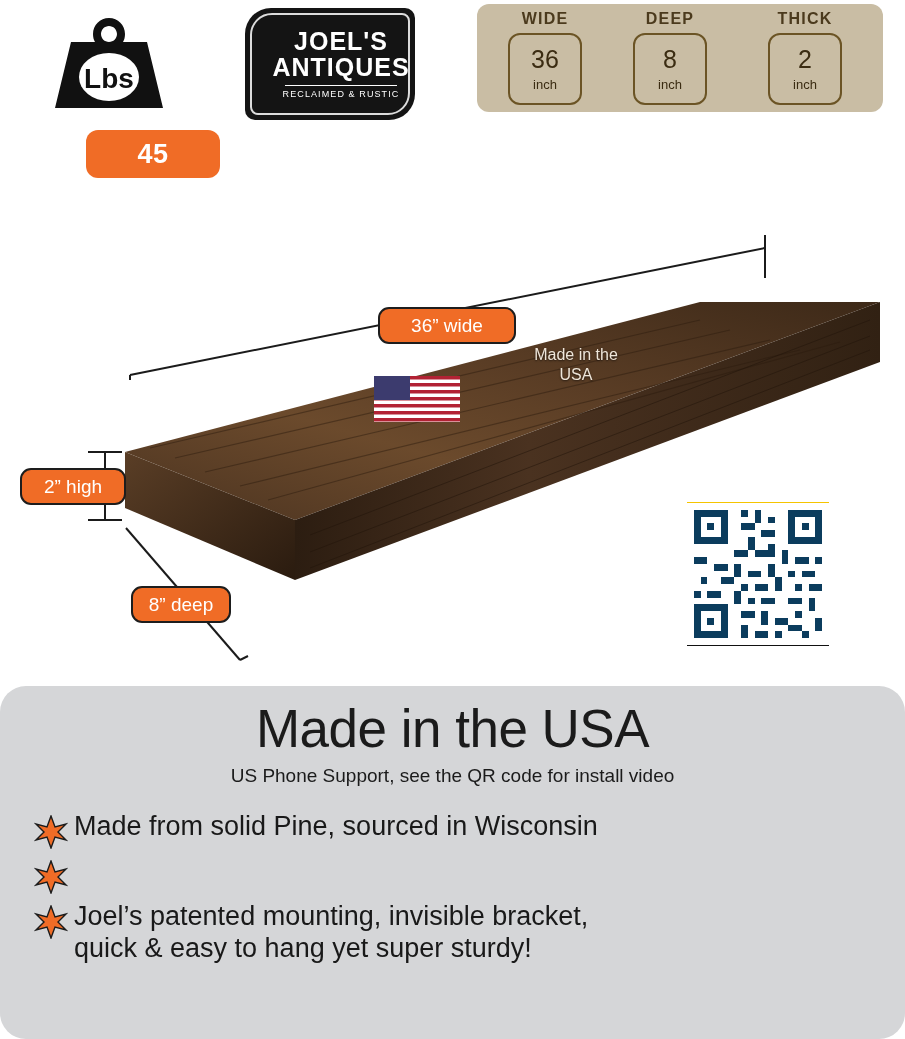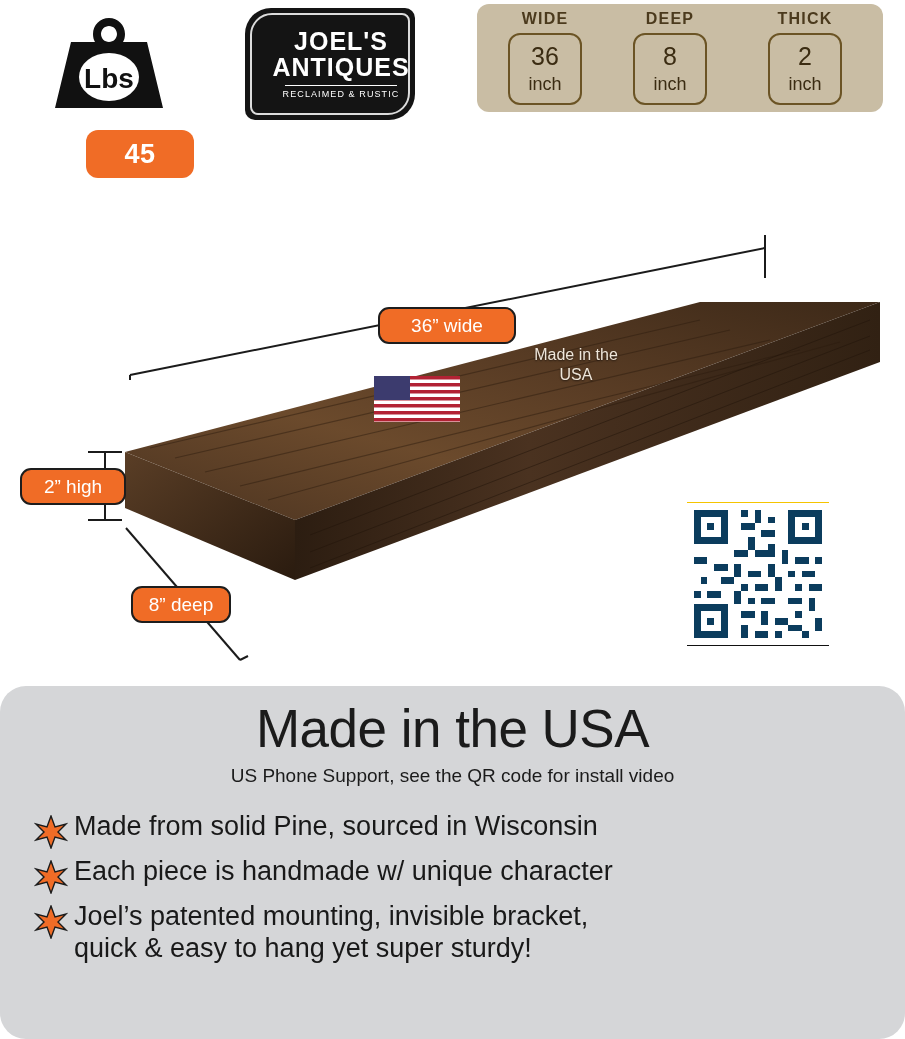--- a/index.html
+++ b/index.html
@@ -13,21 +13,21 @@
   }
 
   
   .top-area { position:absolute; left:0; top:0; width:905px; height:190px; }
 
   .weight-block { position:absolute; left:40px; top:14px; width:140px; }
   .weight-icon { position:relative; width:126px; height:96px; margin-left:6px; }
   .weight-icon svg { display:block; }
   .weight-badge {
     position:absolute; left:46px; top:116px;
-    width:108px; height:48px;
+    width:134px; height:48px;
     background:#f06c26; border-radius:12px;
     color:#ffffff; font-size:27px; font-weight:bold;
     display:flex; align-items:center; justify-content:center;
     letter-spacing:0.5px;
   }
 
   .logo-block { position:absolute; left:245px; top:8px; width:180px; height:118px; }
   .logo-shape {
     position:relative; width:170px; height:112px;
     background:#141414;
@@ -59,21 +59,21 @@
   .dim-cell.c2 { left:135px; }
   .dim-cell.c3 { left:270px; }
   .dim-title { font-size:16px; font-weight:bold; letter-spacing:1.2px; color:#4b3a1d; }
   .dim-box {
     margin:5px auto 0; width:74px; height:72px;
     border:2px solid #6b5425; border-radius:12px;
     background:#c9bda4;
     display:flex; flex-direction:column; align-items:center; justify-content:center;
   }
   .dim-val { font-size:25px; color:#3b2c12; line-height:1; }
-  .dim-unit { font-size:18px; color:#3b2c12; margin-top:5px; }
+  .dim-unit { font-size:13px; color:#3b2c12; margin-top:5px; }
 
   
   .product-area { position:absolute; left:0; top:190px; width:905px; height:490px; }
   .product-area svg { position:absolute; left:0; top:0; }
 
   .callout {
     position:absolute;
     background:#f06c26; color:#ffffff;
     border:2px solid #1d1d1d; border-radius:11px;
     font-size:19px; display:flex; align-items:center; justify-content:center;
@@ -325,21 +325,20 @@
         </svg>
       </span>
       <span class="bullet-text" style="white-space:pre-line;">Made from solid Pine, sourced in Wisconsin</span>
     </div>
     <div class="bullet-row">
       <span class="star">
         <svg width="34" height="34" viewBox="0 0 34 34">
           <polygon points="17,1 21,12 32,9 24,17 32,25 21,22 17,33 13,22 2,25 10,17 2,9 13,12" fill="#f06c26" stroke="#1b1b1b" stroke-width="1.4"></polygon>
         </svg>
       </span>
-      <span class="bullet-text" style="white-space:pre-line;">Each piece is handmade w/ unique character</span>
     </div>
     <div class="bullet-row">
       <span class="star">
         <svg width="34" height="34" viewBox="0 0 34 34">
           <polygon points="17,1 21,12 32,9 24,17 32,25 21,22 17,33 13,22 2,25 10,17 2,9 13,12" fill="#f06c26" stroke="#1b1b1b" stroke-width="1.4"></polygon>
         </svg>
       </span>
       <span class="bullet-text" style="white-space:pre-line;">Joel’s patented mounting, invisible bracket,
 quick &amp; easy to hang yet super sturdy!</span>
     </div>

